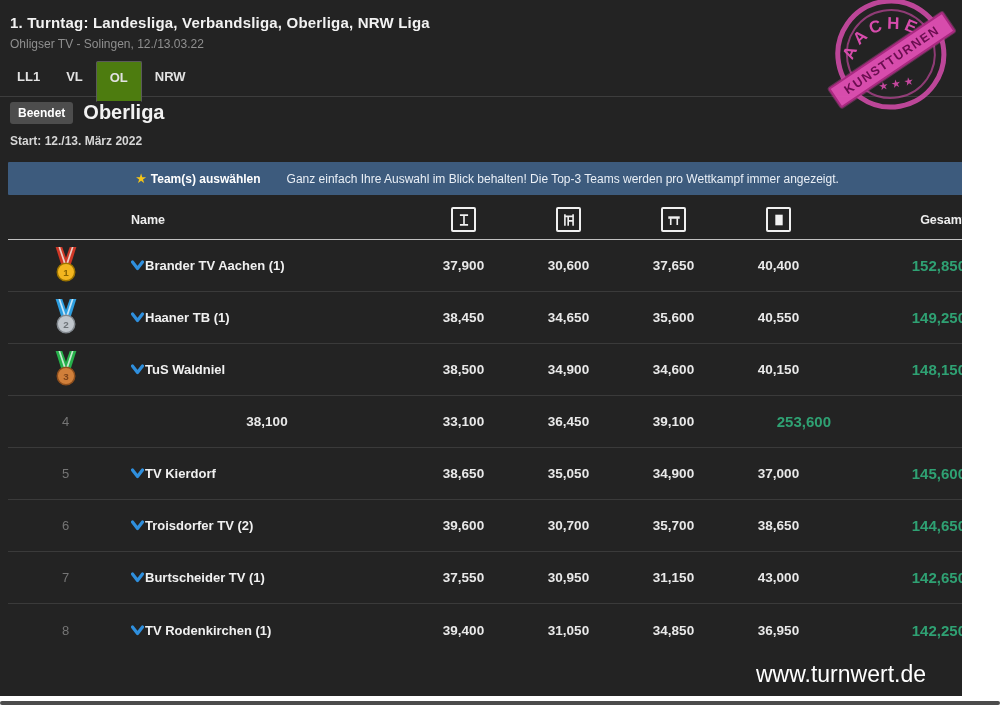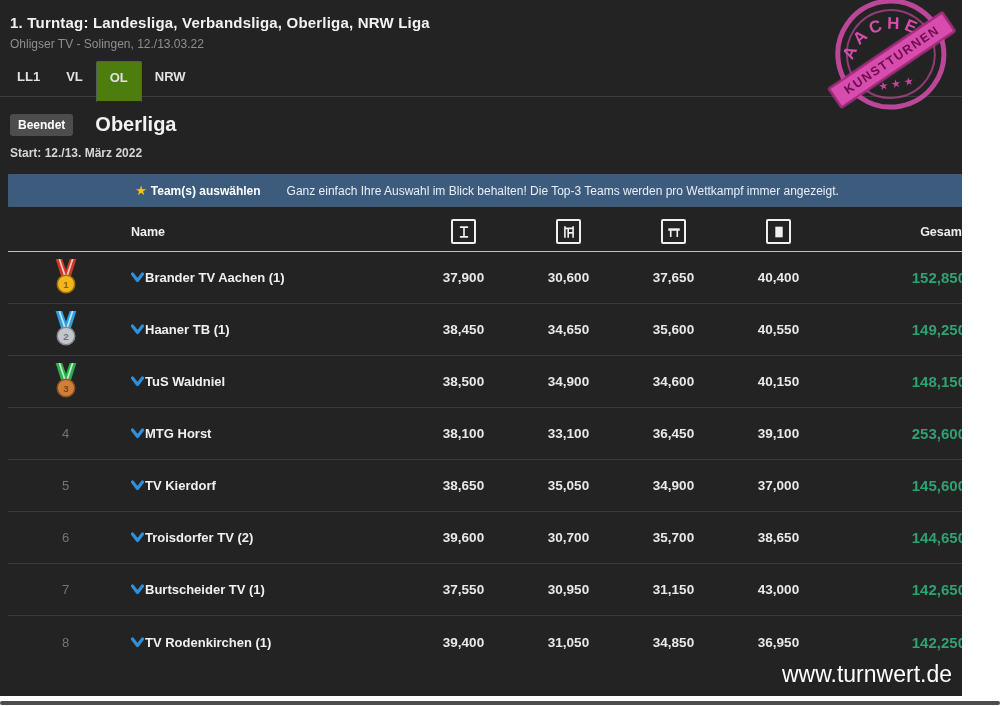--- a/index.html
+++ b/index.html
@@ -14,21 +14,21 @@
   
   .stamp { position:absolute; top:-4px; right:10px; width:122px; height:118px; transform:rotate(-10deg); opacity:.95; pointer-events:none; }
   .stamp-ribbon { position:absolute; left:-8px; top:52px; width:138px; transform:rotate(-24deg); background:#e14fb4; border:2px solid #b12a86; color:#6e0d52; font-weight:700; font-size:12.5px; letter-spacing:1.5px; text-align:center; padding:3px 0; border-radius:2px; box-shadow:0 0 0 1px rgba(225,79,180,.35); }
 
   
   .tabs { display:flex; margin-top:10px; border-bottom:1px solid #3d3d3d; padding-left:4px; }
   .tab { color:#e2e2e2; font-size:13px; font-weight:700; padding:8px 13px 10px; cursor:pointer; position:relative; }
   .tab.active { border:1px solid #5a5a5a; border-bottom:1px solid #232323; margin-bottom:-6px; padding-bottom:16px; background:#4d7c0f; border-radius:2px 2px 0 0; }
 
   
-  .comp-head { display:flex; align-items:center; gap:22px; margin:16px 0 0 10px; }
+  .comp-head { display:flex; align-items:center; gap:10px; margin:4px 0 0 10px; }
   .status-badge { background:#4d4d4d; color:#fff; font-size:12px; font-weight:700; padding:4px 8px; border-radius:3px; }
   .comp-name { color:#f2f2f2; font-size:20px; font-weight:700; }
   .comp-start { color:#d6d6d6; font-size:12px; font-weight:700; margin:10px 0 0 10px; }
 
   
   .select-banner { margin:14px 8px 0 8px; width:958px; height:33px; background:#3d5b7d; display:flex; align-items:center; justify-content:center; gap:26px; border-radius:1px; }
   .banner-action { display:flex; align-items:center; gap:4px; cursor:pointer; }
   .star-icon { color:#f5c518; font-size:13px; }
   .banner-action-label { color:#ffffff; font-size:12px; font-weight:700; }
   .banner-message { color:#e9eff6; font-size:12px; }
@@ -47,21 +47,21 @@
   .total-head { text-align:right; }
 
   .rank-cell { display:flex; justify-content:center; align-items:center; }
   .rank-num { color:#757575; font-size:13px; }
   .name-cell { display:flex; align-items:center; gap:1px; padding-left:8px; cursor:pointer; }
   .team-name { color:#f0f0f0; font-size:13px; font-weight:700; }
   .score { color:#e9e9e9; font-size:13.5px; font-weight:600; text-align:center; }
   .total { font-size:15px; font-weight:600; text-align:right; }
 
   
-  .site-watermark { position:absolute; right:10px; bottom:8px; color:#ffffff; font-size:23px; }
+  .site-watermark { position:absolute; right:36px; bottom:8px; color:#ffffff; font-size:23px; }
   .bottom-edge { position:absolute; left:0; top:701px; width:1000px; height:4px; background:#4c4c4c; border-radius:2px; }
 </style>
 </head>
 <body>
 
 <div class="panel">
 
   <div class="page-header">
     <div class="page-title">1. Turntag: Landesliga, Verbandsliga, Oberliga, NRW Liga</div>
     <div class="page-subtitle">Ohligser TV - Solingen, 12./13.03.22</div>
@@ -210,26 +210,20 @@
     <div class="score">34,600</div>
     <div class="score">40,150</div>
     <div class="total" style="color: rgb(47, 161, 115);">148,150</div>
   </div>
 
   <div class="trow">
     <div class="rank-cell">
 
       <span class="rank-num">4</span>
     </div>
-    <div class="name-cell">
-      <svg class="chevron" width="13" height="11" viewBox="0 0 13 11">
-        <path d="M1.5 2 L6.5 8.5 L11.5 2" stroke="#2f8fdd" stroke-width="3.2" fill="none" stroke-linecap="round" stroke-linejoin="round"></path>
-      </svg>
-      <span class="team-name">MTG Horst</span>
-    </div>
     <div class="score">38,100</div>
     <div class="score">33,100</div>
     <div class="score">36,450</div>
     <div class="score">39,100</div>
     <div class="total" style="color: rgb(47, 161, 115);">253,600</div>
   </div>
 
   <div class="trow">
     <div class="rank-cell">
 

